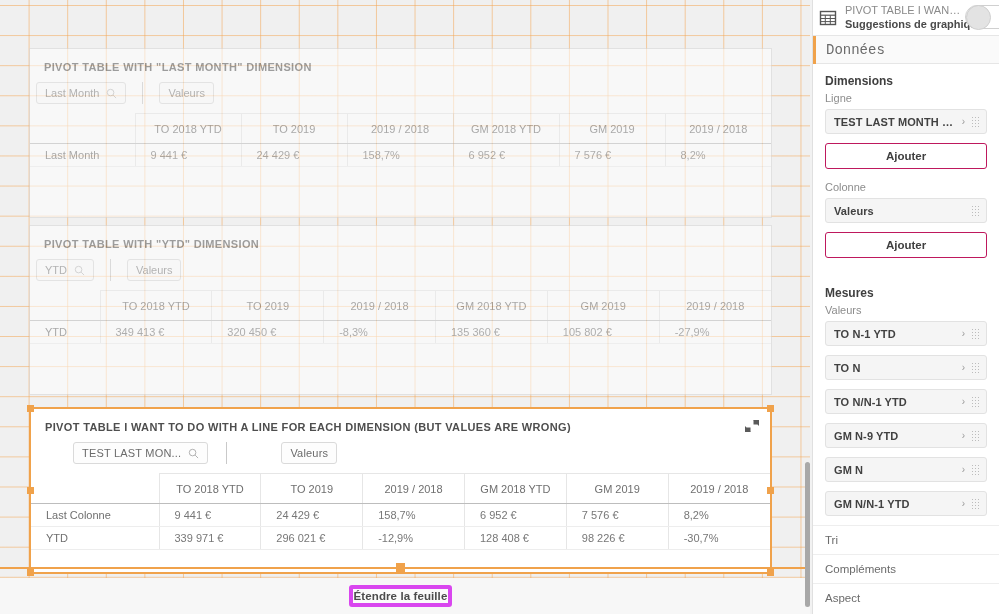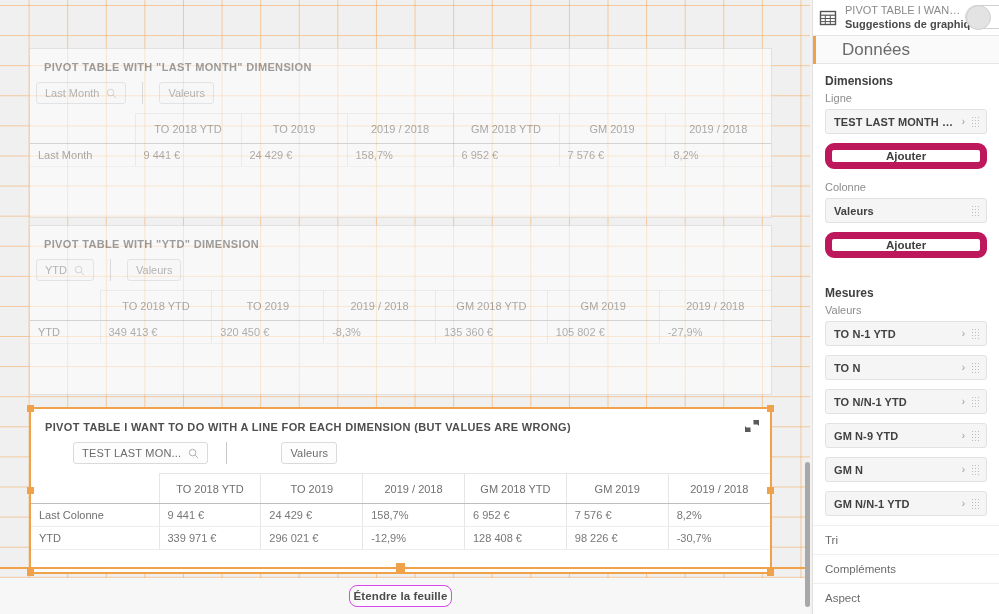--- a/index.html
+++ b/index.html
@@ -33,22 +33,22 @@
     background: #f0a24b;
   }
   .hbar-handle {
     position: absolute; left: 396px; top: 563px;
     width: 9px; height: 9px; background: #f0a24b;
   }
   .extend-btn {
     position: absolute; left: 349px; top: 585px;
     width: 103px; height: 22px;
     background: #fbfbfb;
-    border: 1px solid #d946ef;
-    border-radius: 8px;
+    border: 4px solid #d946ef;
+    border-radius: 3px;
     font-size: 11.5px; color: #4c4c4c; font-weight: 600;
     display: flex; align-items: center; justify-content: center;
     letter-spacing: .1px;
   }
 
   
   .obj {
     position: absolute;
     background: #fff;
     border: 1px solid #d6d6d6;
@@ -97,21 +97,21 @@
   .pill .mag { opacity: .7; display: inline-flex; }
 
   .vdiv { width: 1px; background: #c9c9c9; align-self: stretch; }
 
   table.grid {
     width: 100%; border-collapse: collapse;
     table-layout: fixed;
   }
   table.grid th, table.grid td {
     font-size: 11px; font-weight: 400; color: #777;
-    padding: 5px 8px;
+    padding: 5px 15px;
     border-left: 1px solid #e6e6e6;
   }
   table.grid th {
     text-align: center; color: #6f6f6f;
     border-bottom: 1px solid #bdbdbd;
     border-top: 1px solid #e6e6e6;
     height: 30px; vertical-align: middle;
   }
   table.grid th.corner { border-left: none; border-top: none; }
   table.grid td { text-align: left; height: 18px; }
@@ -154,21 +154,21 @@
     width: 25px; height: 25px; border-radius: 50%;
     background: #e3e3e3; border: 1px solid #cfcfcf;
   }
 
   .tabrow {
     display: flex; align-items: center;
     height: 28px; border-bottom: 1px solid #e6e6e6;
     background: #fafafa;
   }
   .tabrow .accent { width: 3px; height: 28px; background: #f0a24b; }
-  .tabrow .lbl { padding-left: 26px; color: #6b6b6b; font-size: 17px; }
+  .tabrow .lbl { padding-left: 10px; color: #6b6b6b; font-size: 14px; font-family: Liberation Mono, monospace; }
 
   .sect { padding: 10px 12px 0 12px; }
   .sect-title { font-size: 12px; font-weight: 700; color: #3f3f3f; margin-bottom: 4px; }
   .sub-label { font-size: 11px; color: #8d8d8d; margin: 3px 0 5px 0; }
 
   .field {
     display: flex; align-items: center;
     height: 25px; background: #f5f5f5;
     border: 1px solid #e2e2e2; border-radius: 3px;
     padding: 0 6px 0 8px; margin-bottom: 9px;
@@ -180,21 +180,21 @@
   }
   .field .chev { color: #9a9a9a; font-size: 10px; padding: 0 6px 0 2px; }
   .field .grip {
     width: 9px; height: 11px;
     background-image: radial-gradient(#b9b9b9 40%, transparent 41%);
     background-size: 3px 3px;
     opacity: .95;
   }
   .btn-add {
     width: 100%; height: 26px;
-    border: 7px solid #be185d; border-radius: 9px;
+    border: 1px solid #be185d; border-radius: 3px;
     background: #fff; color: #3f3f3f;
     font-size: 11.5px; font-weight: 700;
     display: flex; align-items: center; justify-content: center;
     margin-bottom: 4px;
   }
   .divider-sp { height: 14px; }
 
   .acc-item {
     height: 29px; display: flex; align-items: center;
     padding-left: 12px; color: #6b6b6b; font-size: 11.5px;

